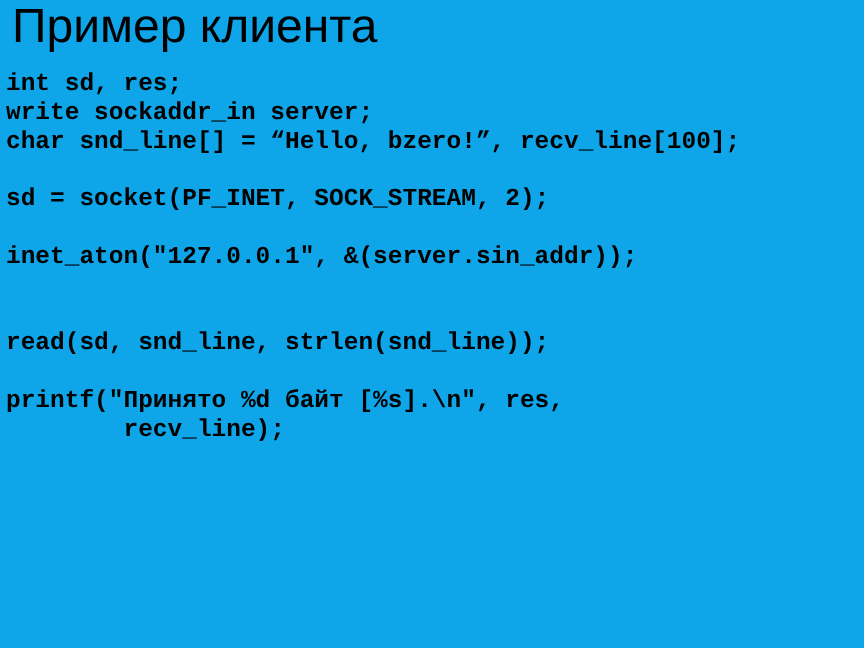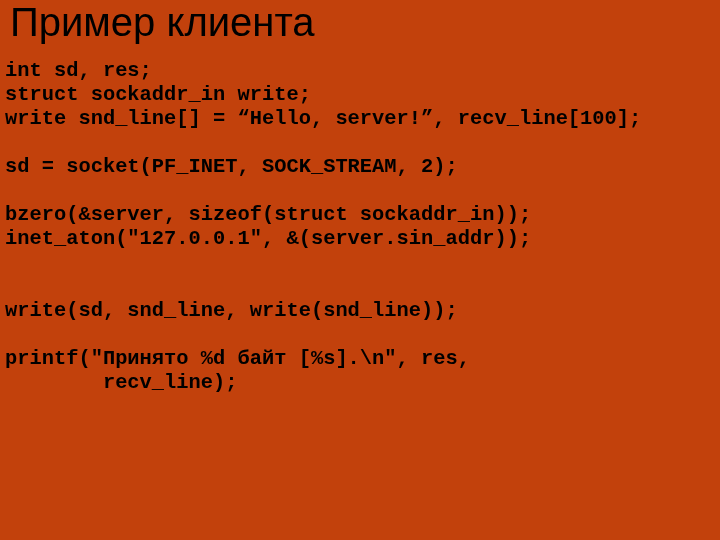--- a/index.html
+++ b/index.html
@@ -15,21 +15,21 @@
     font-family: "Liberation Sans", sans-serif;
     -webkit-font-smoothing: antialiased;
   }
 
   .slide {
     position: absolute;
     left: 0;
     top: 0;
     width: 720px;
     height: 540px;
-    background: #c2410c;
+    background: #0ea5e9;
   }
 
   .slide-title {
     position: absolute;
     left: 10px;
     top: -2px;
     font-family: "Liberation Sans", sans-serif;
     font-size: 40px;
     font-weight: 400;
     line-height: 48px;
@@ -62,28 +62,27 @@
 </style>
 </head>
 <body>
 
 <div class="slide">
 
   <div class="slide-title">Пример клиента</div>
 
   <div class="code-block">
       <div class="code-line">int sd, res;</div>
-      <div class="code-line">struct sockaddr_in write;</div>
-      <div class="code-line">write snd_line[] = “Hello, server!”, recv_line[100];</div>
+      <div class="code-line">write sockaddr_in server;</div>
+      <div class="code-line">char snd_line[] = “Hello, bzero!”, recv_line[100];</div>
       <div class="code-line blank">&nbsp;</div>
       <div class="code-line">sd = socket(PF_INET, SOCK_STREAM, 2);</div>
       <div class="code-line blank">&nbsp;</div>
-      <div class="code-line">bzero(&amp;server, sizeof(struct sockaddr_in));</div>
       <div class="code-line">inet_aton("127.0.0.1", &amp;(server.sin_addr));</div>
       <div class="code-line blank">&nbsp;</div>
       <div class="code-line blank">&nbsp;</div>
-      <div class="code-line">write(sd, snd_line, write(snd_line));</div>
+      <div class="code-line">read(sd, snd_line, strlen(snd_line));</div>
       <div class="code-line blank">&nbsp;</div>
       <div class="code-line">printf("Принято %d байт [%s].\n", res,</div>
       <div class="code-line">        recv_line);</div>
     </div>
 
 </div>
 
 </body></html>

